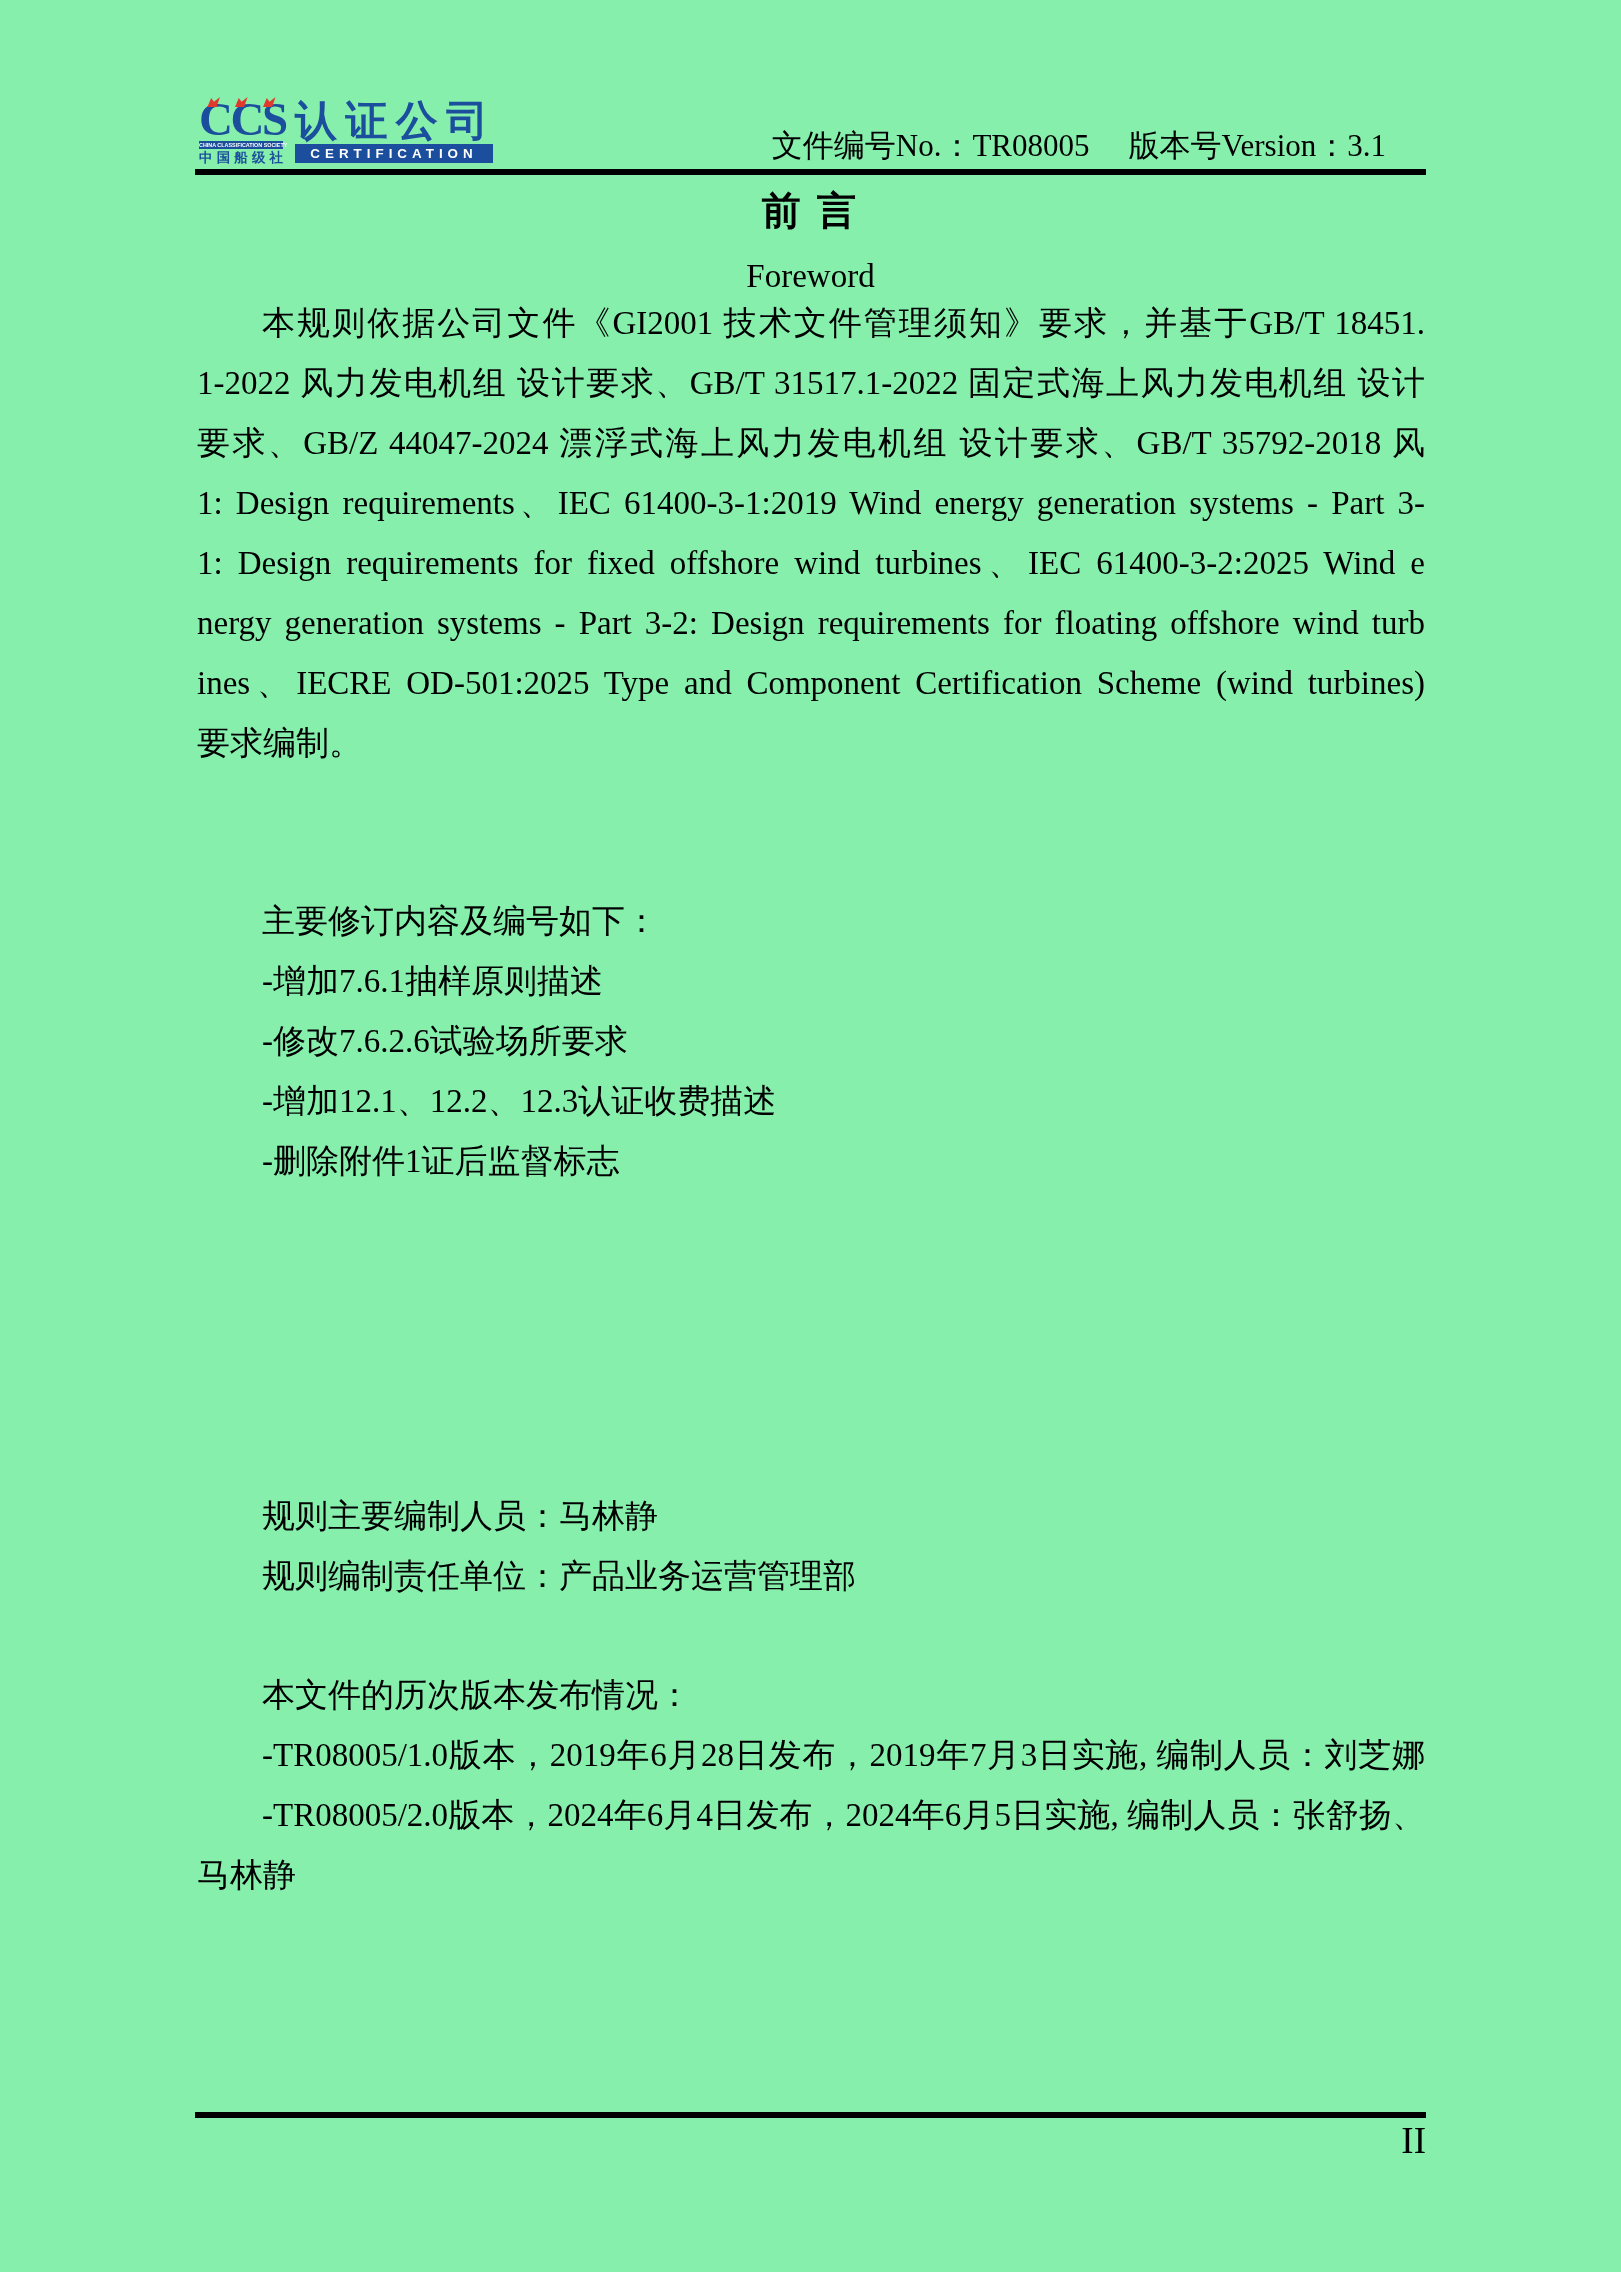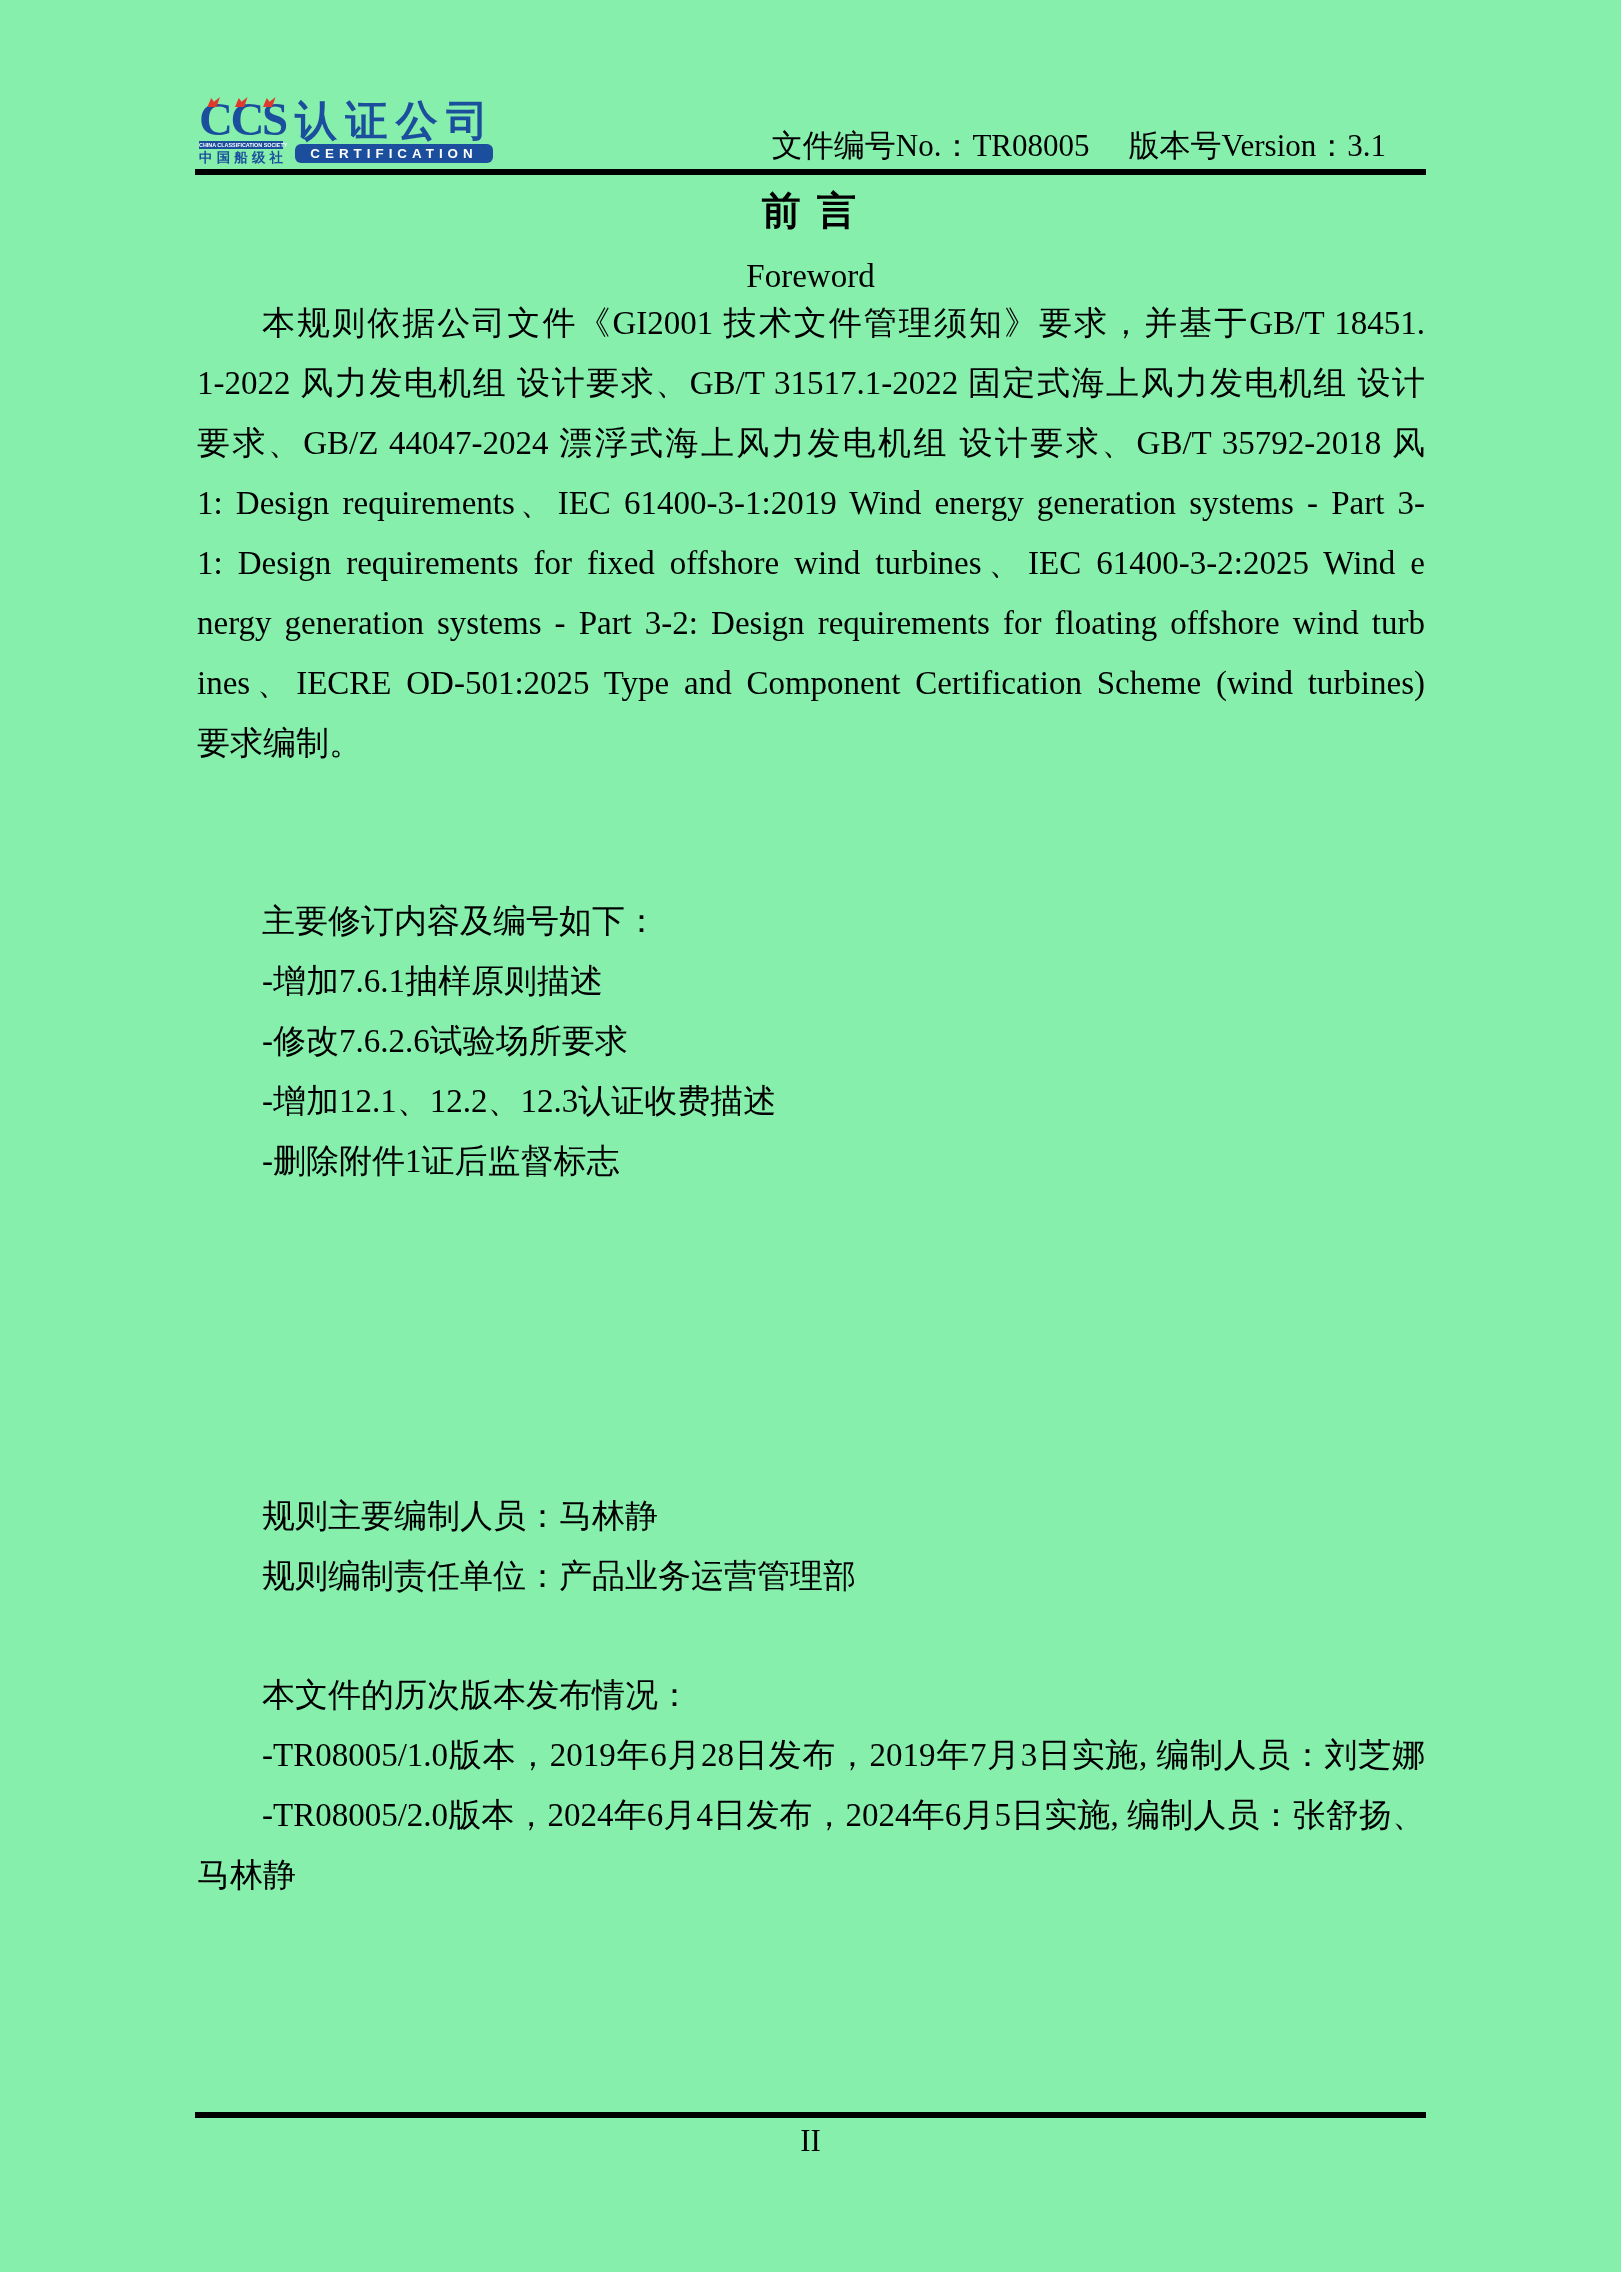--- a/index.html
+++ b/index.html
@@ -30,21 +30,21 @@
     font-size:13.4px;line-height:15px;font-weight:bold;
     text-align:justify;text-align-last:justify;
   }
   .cert-cn{
     position:absolute;left:96px;top:-3.3px;width:198px;height:42px;color:#1B4F9D;
     font-size:42px;line-height:44px;font-weight:bold;letter-spacing:8.4px;white-space:nowrap;
   }
   .cert-band{
     position:absolute;left:96px;top:42px;width:198px;height:19px;background:#1B4F9D;
     color:#fff;font-family:"Liberation Sans","DejaVu Sans",sans-serif;
-    font-size:13.4px;line-height:19px;font-weight:bold;text-align:center;letter-spacing:5px;white-space:nowrap;border-radius:6px;
+    font-size:13.4px;line-height:19px;font-weight:bold;text-align:center;letter-spacing:5px;white-space:nowrap;
   }
   #header-right{
     position:absolute;left:197px;top:126px;width:1189px;height:39px;
     font-size:31px;line-height:39px;text-align:right;white-space:nowrap;
   }
   #header-right .ver{margin-left:39px;}
   .rule{position:absolute;left:195px;width:1231px;height:5.9px;background:#000;}
   #header-rule{top:169px;}
   #footer-rule{top:2112px;}
   
@@ -60,21 +60,21 @@
   .line{font-size:33px;line-height:60px;height:60px;white-space:normal;overflow:visible;}
   .jl{text-align:justify;text-align-last:justify;}
   .ind{text-indent:65px;}
   #para1{top:293px;}
   #revisions{top:891px;}
   #responsibility{top:1486px;}
   #history{top:1665px;}
   
   #page-number{
     position:absolute;left:195px;top:2122px;width:1231px;height:37px;
-    font-size:31px;line-height:37px;text-align:center;
+    font-size:37px;line-height:37px;text-align:right;
   }
 </style>
 </head>
 <body>
 
 <div id="page">
 
   <div id="logo">
     <div class="ccs-text">CCS</div>
     <span class="flame f1"></span>

